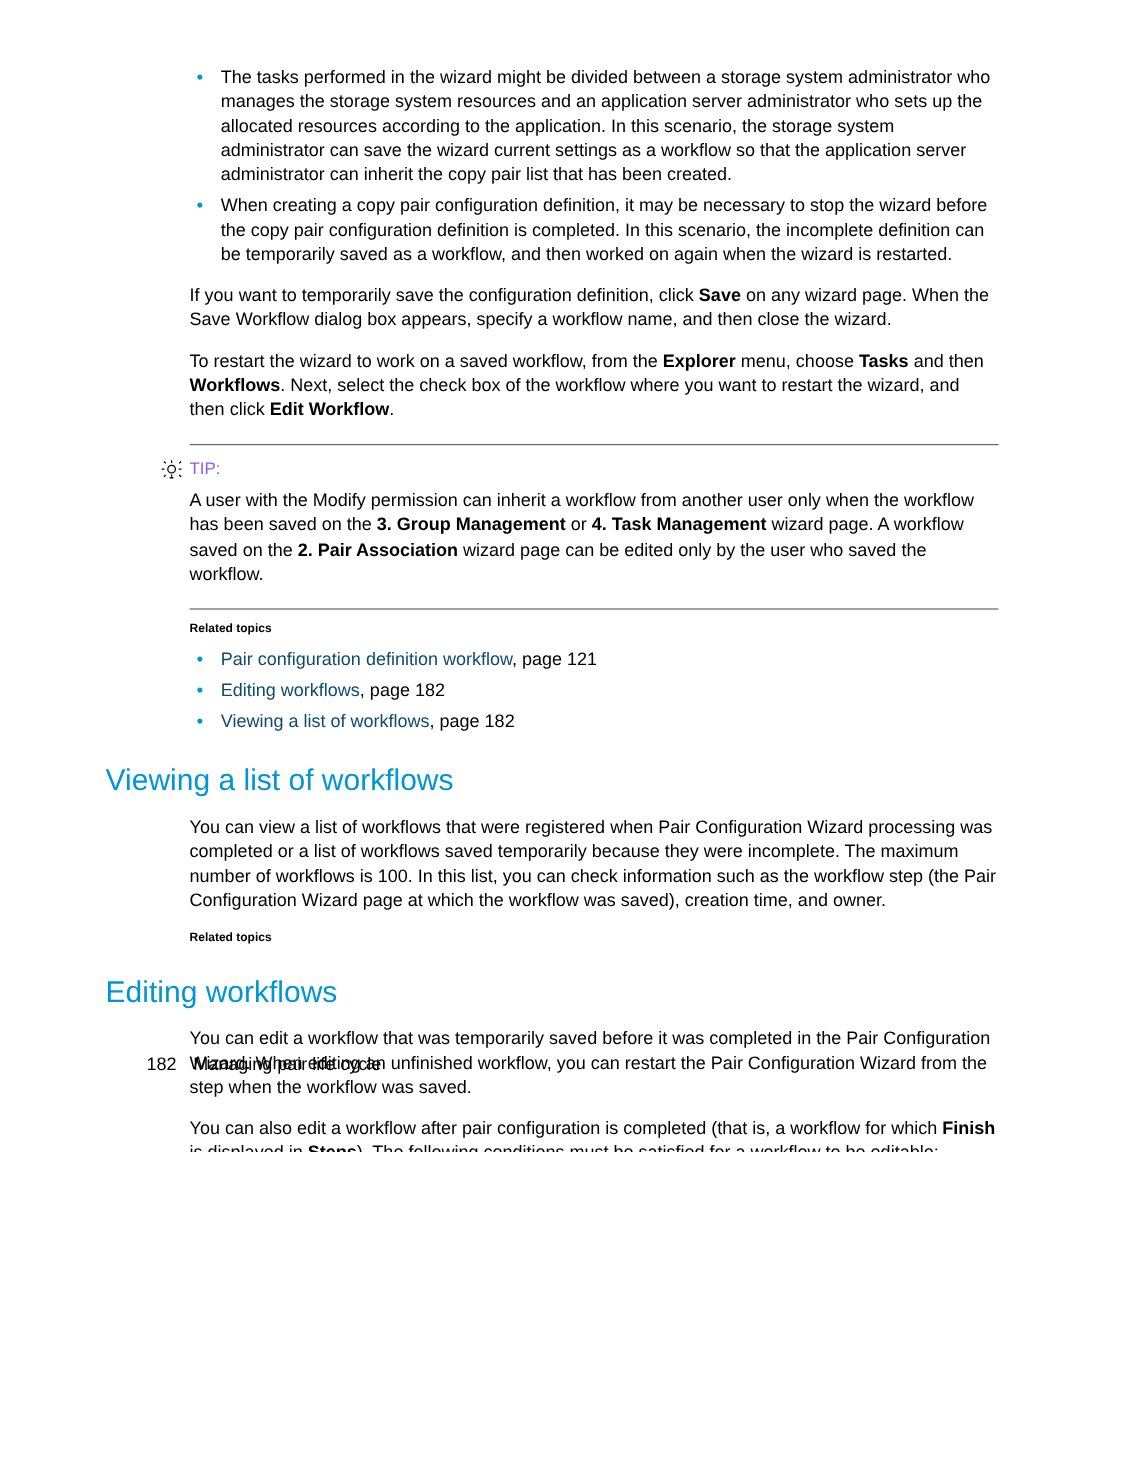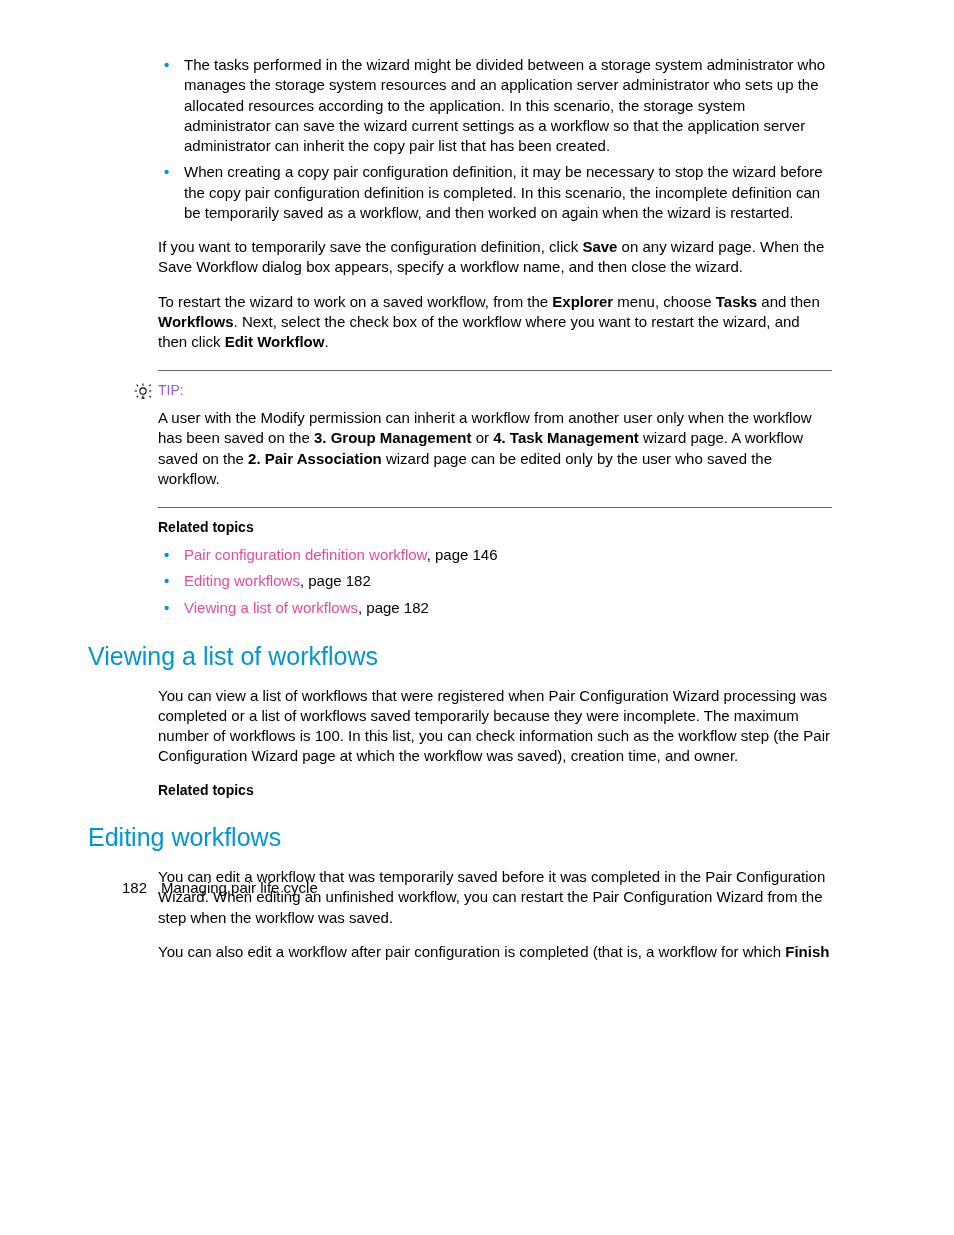--- a/index.html
+++ b/index.html
@@ -59,23 +59,23 @@
     margin-right: 6px;
     flex: 0 0 auto;
   }
   .tip-label {
     color: #8b5cf6;
     font-size: 14px;
   }
   .related-h {
     font-weight: bold;
     margin: 8px 0 8px 0;
-    font-size: 14px;
+    font-size: 10px;
   }
-  .link { color: #ec4899; }
+  .link { color: #0c4a6e; }
   h2.sec {
     font-weight: normal;
     color: #0096d6;
     font-size: 25px;
     margin: 22px 0 12px -70px;
   }
   .footer {
     position: absolute;
     bottom: 62px;
     left: 122px;
@@ -117,21 +117,21 @@
 
     <p>
       <span>A user with the Modify permission can inherit a workflow from another user only when the workflow has been saved on the </span><span class="b">3. Group Management</span><span> or </span><span class="b">4. Task Management</span><span> wizard page. A workflow saved on the </span><span class="b">2. Pair Association</span><span> wizard page can be edited only by the user who saved the workflow.</span>
     </p>
 
     <hr class="sep">
 
     <div class="related-h">Related topics</div>
     <ul class="bul">
       <li>
-        <span class="link">Pair configuration definition workflow</span><span>, page 146</span>
+        <span class="link">Pair configuration definition workflow</span><span>, page 121</span>
       </li>
       <li>
         <span class="link">Editing workflows</span><span>, page 182</span>
       </li>
       <li>
         <span class="link">Viewing a list of workflows</span><span>, page 182</span>
       </li>
     </ul>
 
     <h2 class="sec">Viewing a list of workflows</h2>

